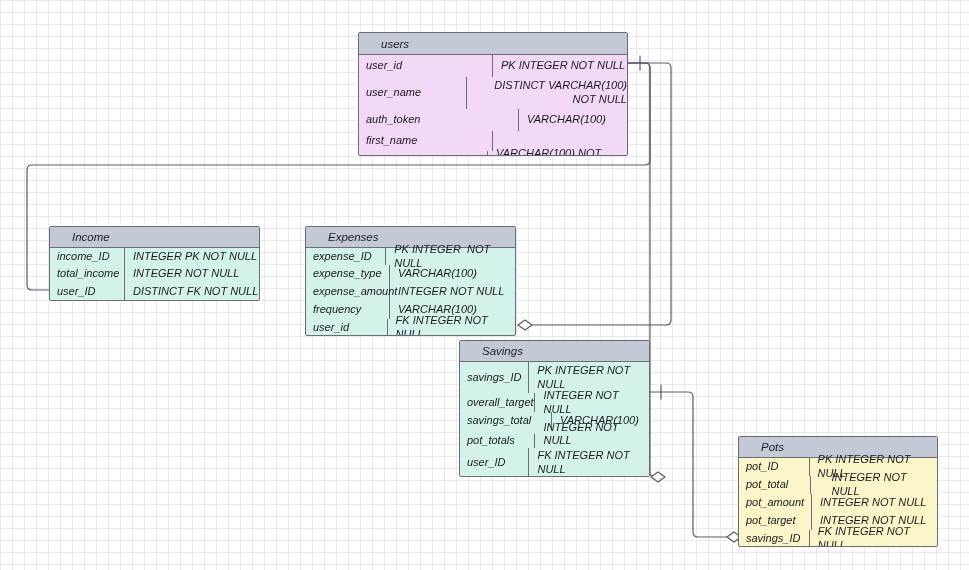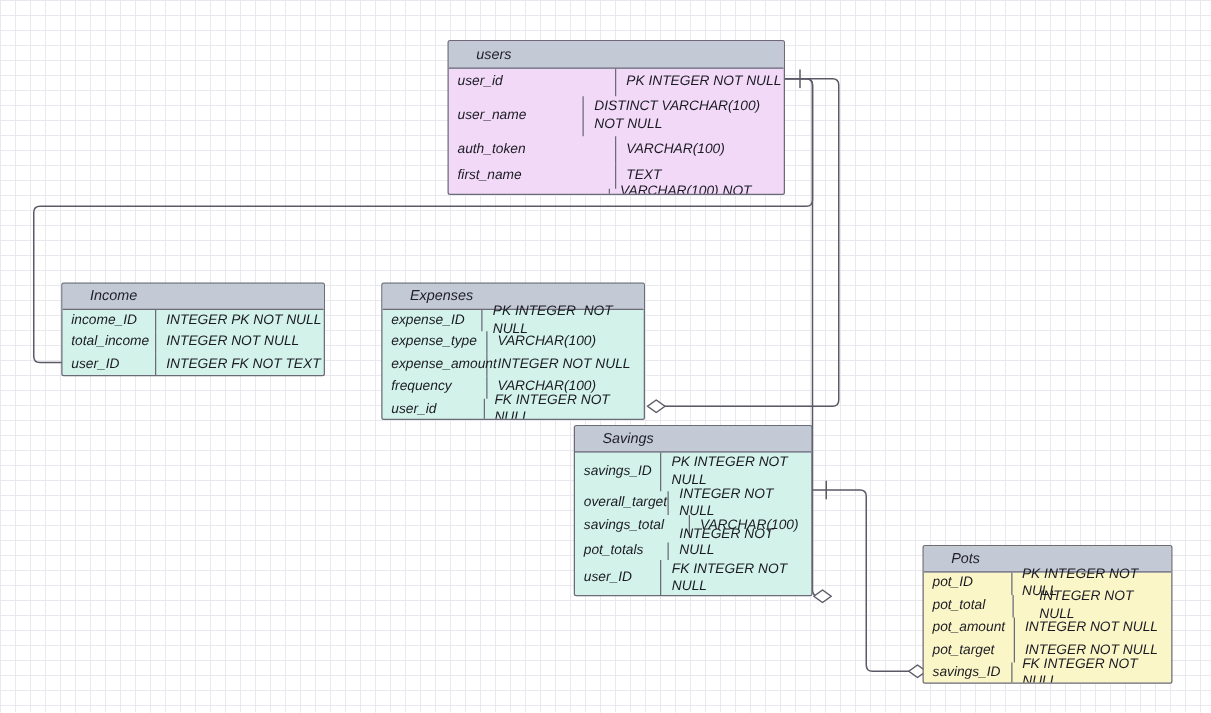--- a/index.html
+++ b/index.html
@@ -106,52 +106,51 @@
     </g>
   </svg>
 
   <div class="entity tbl-users" style="left:358px; top:32px; width:270px; height:124px;">
     <div class="entity-title" style="height:22px;">users</div>
 
     <div class="attr-row" style="height:22px;">
       <div class="attr-name" style="width:134px;">user_id</div>
       <div class="attr-type">PK INTEGER NOT NULL</div>
     </div>
-    <div class="attr-row" style="height:32px;">
+    <div class="attr-row" style="height:32px;text-align:right;">
       <div class="attr-name" style="width:134px;">user_name</div>
       <div class="attr-type" style="align-items:center;">DISTINCT VARCHAR(100) NOT NULL</div>
     </div>
     <div class="attr-row" style="height:22px;">
-      <div class="attr-name" style="width:134px;">auth_token</div>
+      <div class="attr-name" style="width:160px;">auth_token</div>
       <div class="attr-type">VARCHAR(100)</div>
     </div>
     <div class="attr-row" style="height:20px;">
       <div class="attr-name" style="width:134px;">first_name</div>
-      <div class="attr-type">TEXT</div>
     </div>
     <div class="attr-row" style="height:20px;">
       <div class="attr-name" style="width:134px;">last_name</div>
       <div class="attr-type">VARCHAR(100) NOT NULL</div>
     </div>
   </div>
 
   <div class="entity tbl-income" style="left:49px; top:226px; width:211px; height:75px;">
     <div class="entity-title" style="height:21px;">Income</div>
 
     <div class="attr-row" style="height:17px;">
       <div class="attr-name" style="width:75px;">income_ID</div>
       <div class="attr-type">INTEGER PK NOT NULL</div>
     </div>
     <div class="attr-row" style="height:18px;">
       <div class="attr-name" style="width:75px;">total_income</div>
       <div class="attr-type">INTEGER NOT NULL</div>
     </div>
     <div class="attr-row" style="height:18px;">
       <div class="attr-name" style="width:75px;">user_ID</div>
-      <div class="attr-type">INTEGER FK NOT TEXT</div>
+      <div class="attr-type">DISTINCT FK NOT NULL</div>
     </div>
   </div>
 
   <div class="entity tbl-expenses" style="left:305px; top:226px; width:211px; height:110px;">
     <div class="entity-title" style="height:21px;">Expenses</div>
 
     <div class="attr-row" style="height:17px;">
       <div class="attr-name" style="width:84px;">expense_ID</div>
       <div class="attr-type">PK INTEGER  NOT NULL</div>
     </div>

